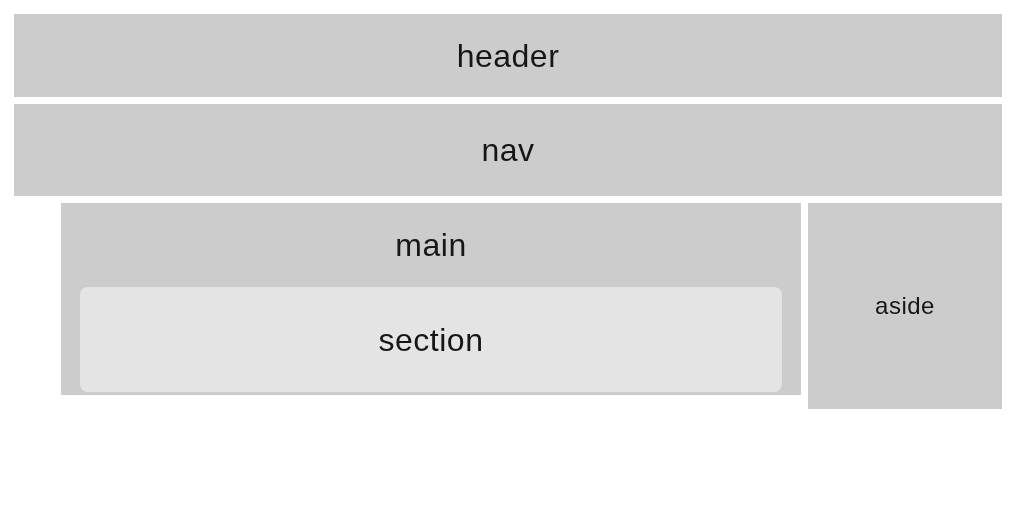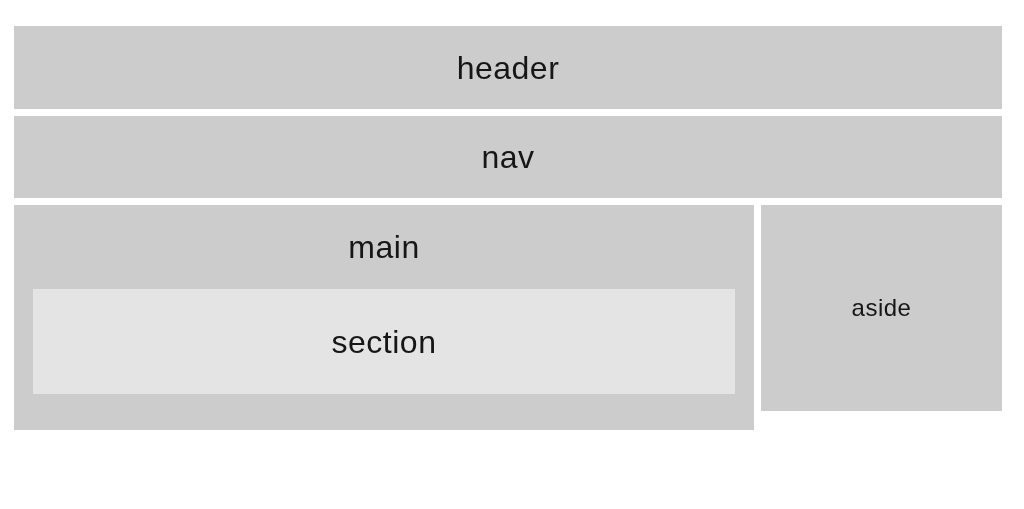--- a/index.html
+++ b/index.html
@@ -12,68 +12,70 @@
     width: 1024px;
     height: 509px;
     background: #ffffff;
     font-family: "Liberation Sans", "DejaVu Sans", sans-serif;
     color: #161616;
     overflow: hidden;
   }
   .page {
     position: absolute;
     left: 14px;
-    top: 26px;
+    top: 14px;
     width: 988px;
   }
   .box {
     background: #cccccc;
     display: flex;
     align-items: center;
     justify-content: center;
     font-size: 32px;
     line-height: 1;
     letter-spacing: 0.5px;
   }
   .row-header { height: 83px; margin-bottom: 7px; }
-  .row-nav    { height: 82px; margin-bottom: 7px; }
+  .row-nav    { height: 92px; margin-bottom: 7px; }
   .row-middle {
     height: 206px;
     margin-bottom: 8px;
     display: flex;
     gap: 7px;
   }
   .row-footer { height: 84px; }
 
   .main-box {
     width: 740px;
-    height: 225px;
+    height: 192px;
     background: #cccccc;
     display: flex;
     flex-direction: column;
+    margin-left: 47px;
   }
   .main-label-zone {
     height: 84px;
     display: flex;
     align-items: center;
     justify-content: center;
     font-size: 32px;
     line-height: 1;
     letter-spacing: 0.5px;
   }
   .section-box {
     height: 105px;
     margin: 0 19px;
     background: #e4e4e4;
     display: flex;
     align-items: center;
     justify-content: center;
     font-size: 32px;
     line-height: 1;
     letter-spacing: 0.5px;
+    border-radius: 8px;
   }
   .aside-box {
     flex: 1;
     background: #cccccc;
     display: flex;
     align-items: center;
     justify-content: center;
     font-size: 24px;
     line-height: 1;
     letter-spacing: 0.5px;

